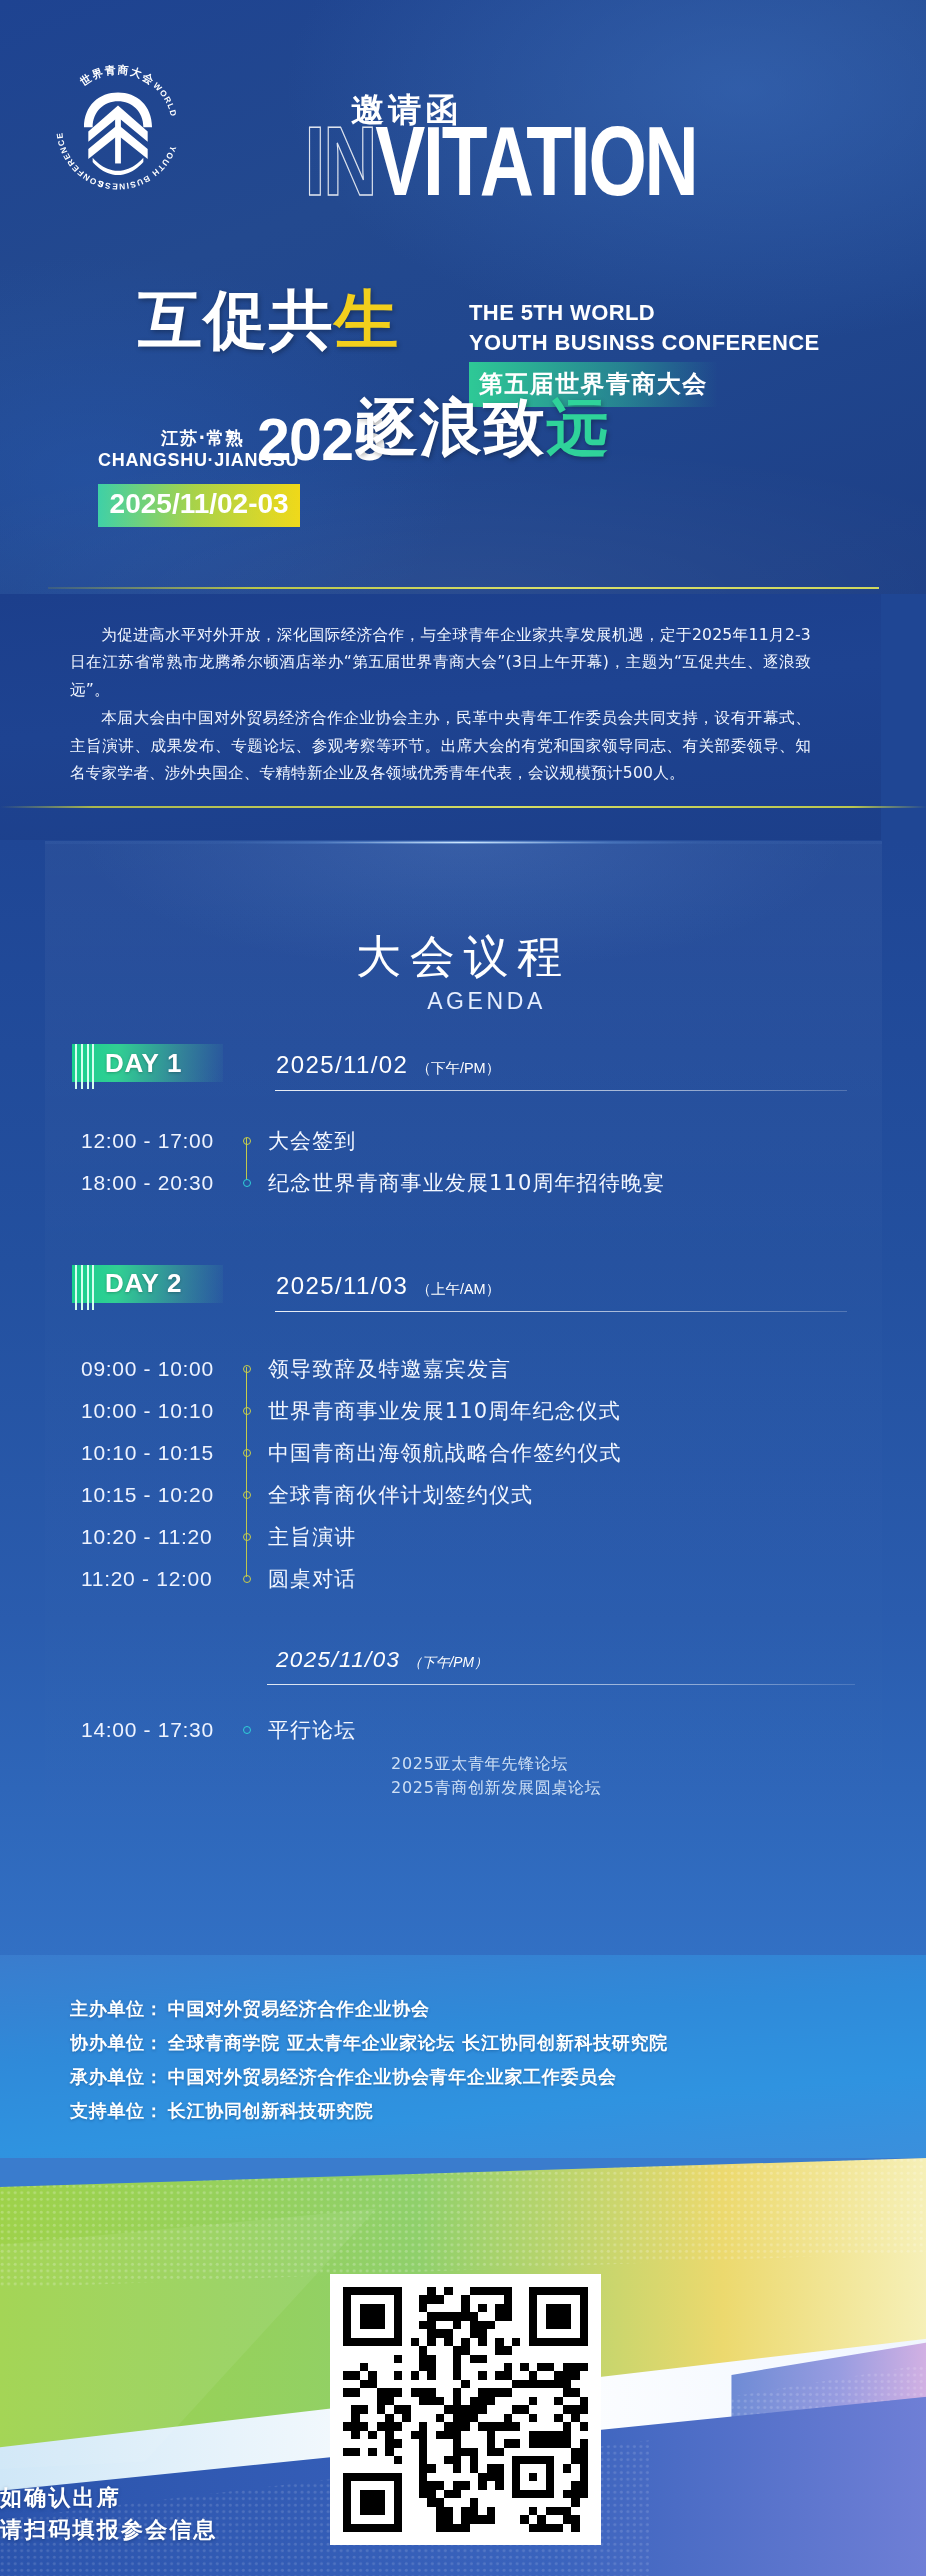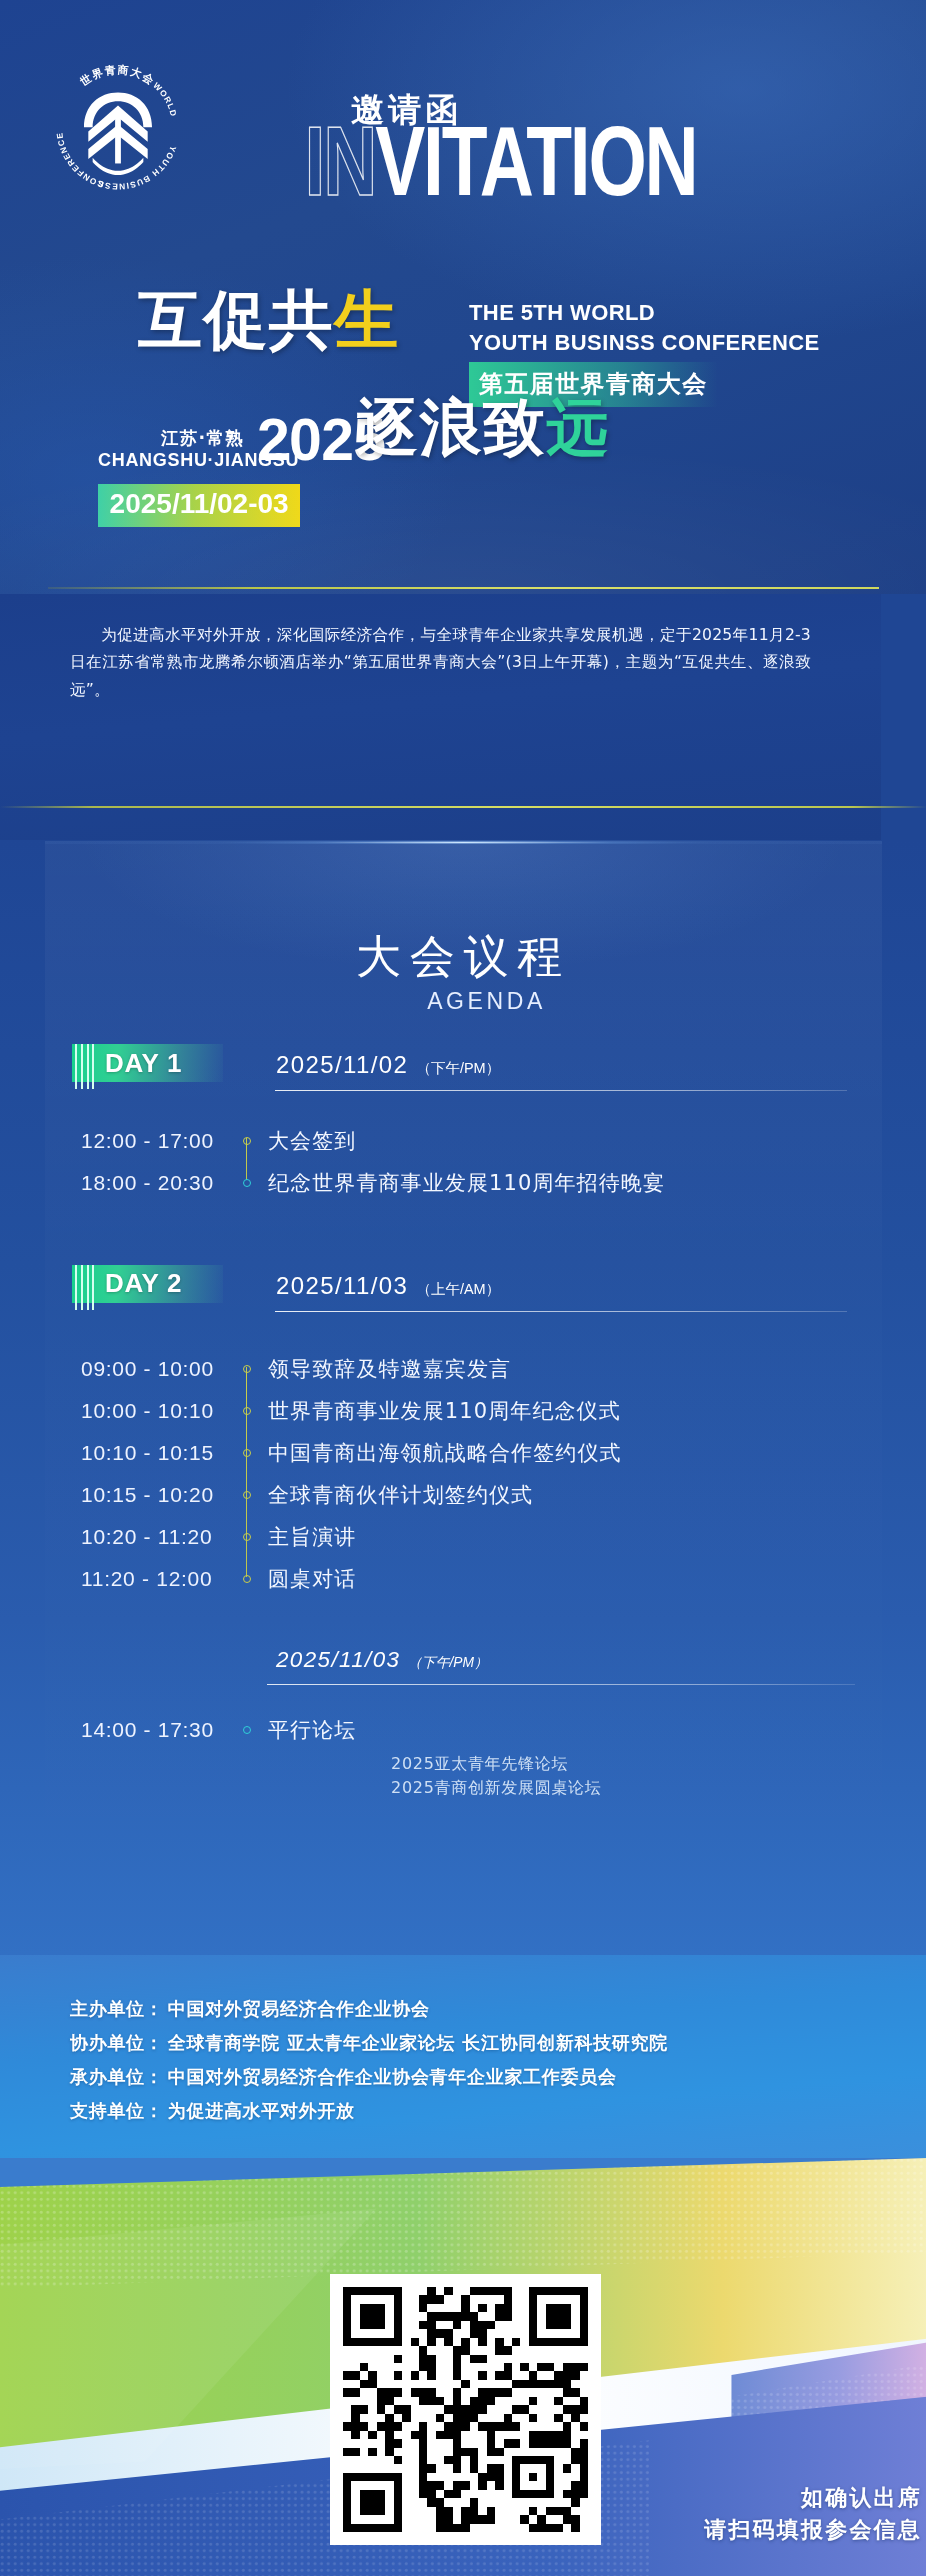--- a/index.html
+++ b/index.html
@@ -271,21 +271,21 @@
   }
   .qr-grid {
     width: 245px; height: 245px;
     display: grid; grid-template-columns: repeat(29, 1fr); grid-template-rows: repeat(29, 1fr);
   }
   .qr-grid i { display: block; }
   .qr-grid i.on { background: #000000; }
 
   
   .cta-block{
-    position:absolute; left:0; top:2482px; width:922px; text-align:right; z-index: 6;
+    position:absolute; left:0; top:2482px; width:922px; text-align:left; z-index: 6;
   }
   .cta-line {
     font-size: 22px; font-weight: 700; color: #ffffff; letter-spacing: 2.2px;
     font-family: "DejaVu Sans", sans-serif; line-height: 32px;
     text-shadow: 0 1.4px 3.6px rgba(0,30,80,.45);
   }
 </style>
 </head>
 <body>
 
@@ -354,20 +354,21 @@
 
   <div class="slogan2">
     <span>逐浪致</span><span class="hl">远</span>
   </div>
 </section>
 
 <section class="para-sec">
   <div class="rule-top"></div>
   <div class="para-text">
     <p>为促进高水平对外开放，深化国际经济合作，与全球青年企业家共享发展机遇，定于2025年11月2-3日在江苏省常熟市龙腾希尔顿酒店举办“第五届世界青商大会”(3日上午开幕)，主题为“互促共生、逐浪致远”。</p>
+    <p>本届大会由中国对外贸易经济合作企业协会主办，民革中央青年工作委员会共同支持，设有开幕式、主旨演讲、成果发布、专题论坛、参观考察等环节。出席大会的有党和国家领导同志、有关部委领导、知名专家学者、涉外央国企、专精特新企业及各领域优秀青年代表，会议规模预计500人。</p>
   </div>
   <div class="rule-bottom"></div>
 </section>
 
 <section class="agenda-sec">
   <div class="agenda-panel"></div>
   <div class="agenda-glow"></div>
 
   <div class="agenda-title">大会议程</div>
   <div class="agenda-sub">AGENDA</div>
@@ -495,21 +496,21 @@
   <div class="org-row">
     <span class="org-key">协办单位：</span>
     <span class="org-val">全球青商学院  亚太青年企业家论坛  长江协同创新科技研究院</span>
   </div>
   <div class="org-row">
     <span class="org-key">承办单位：</span>
     <span class="org-val">中国对外贸易经济合作企业协会青年企业家工作委员会</span>
   </div>
   <div class="org-row">
     <span class="org-key">支持单位：</span>
-    <span class="org-val">为促进高水平对外开放</span>
+    <span class="org-val">长江协同创新科技研究院</span>
   </div>
 </section>
 
 <section class="footer-sec">
   <svg class="ribbon" viewBox="0 0 1280 578" preserveAspectRatio="none" aria-hidden="true">
     <defs>
       <linearGradient id="gGreen" x1="0" y1="0" x2="1" y2="0">
         <stop offset="0" stop-color="#9ed24a"></stop>
         <stop offset=".45" stop-color="#8fd06b"></stop>
         <stop offset=".78" stop-color="#ecd96e"></stop>

